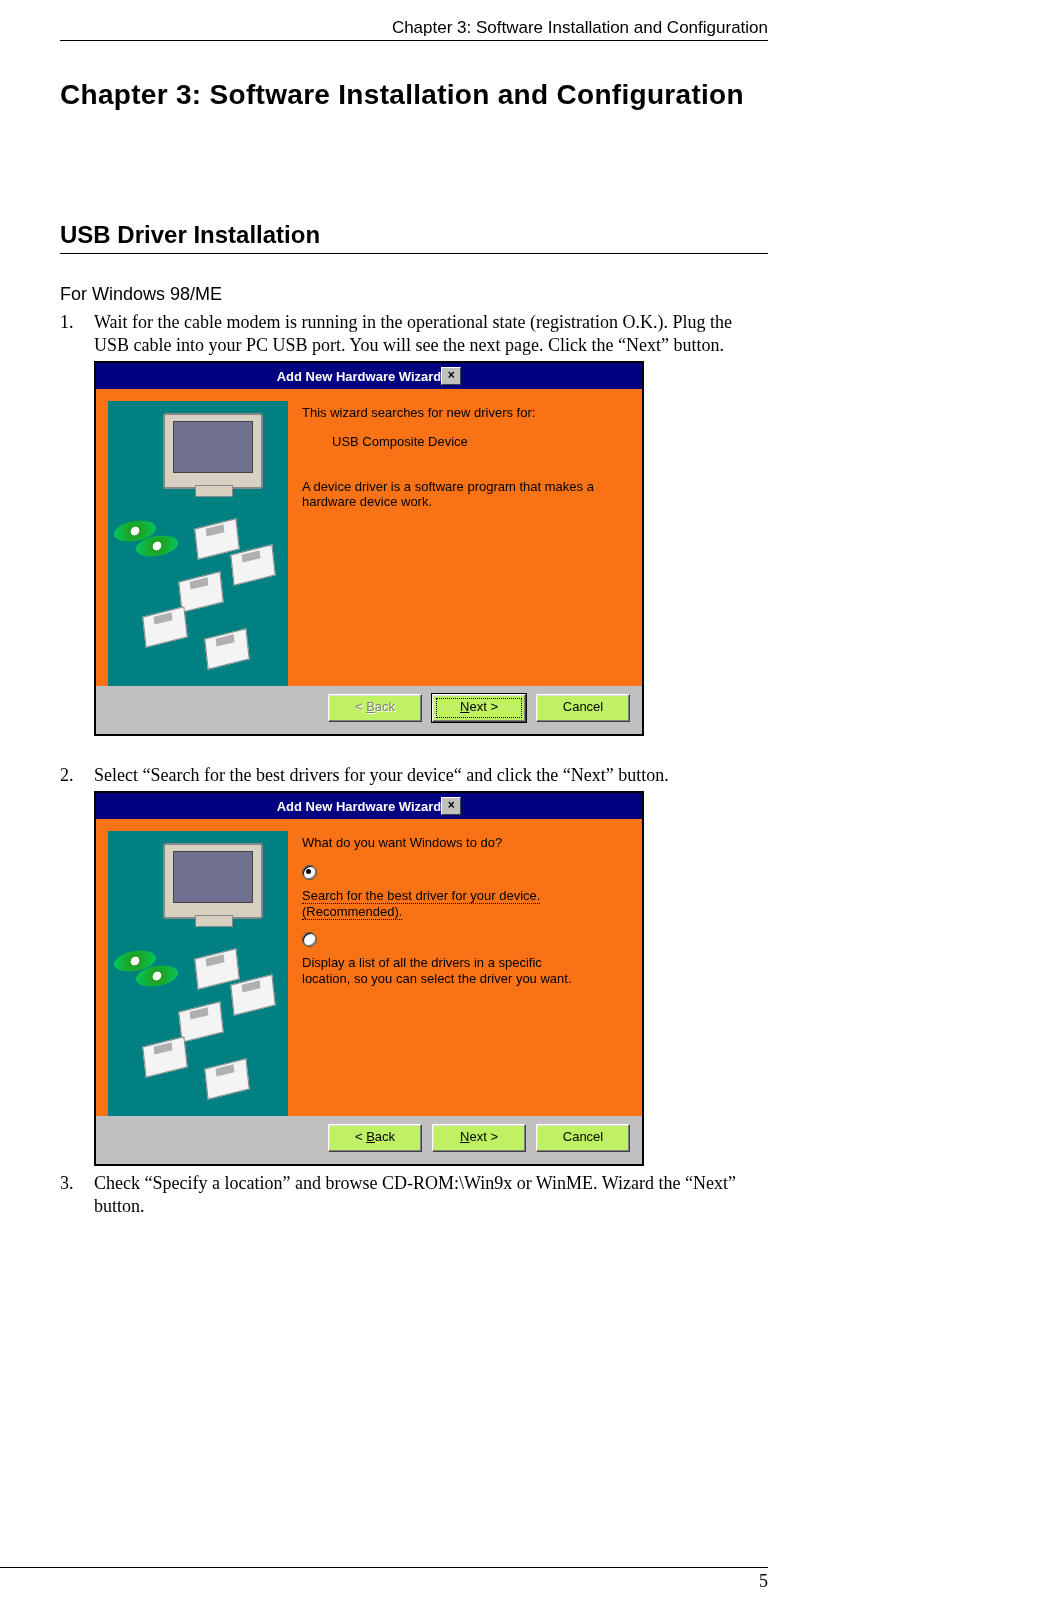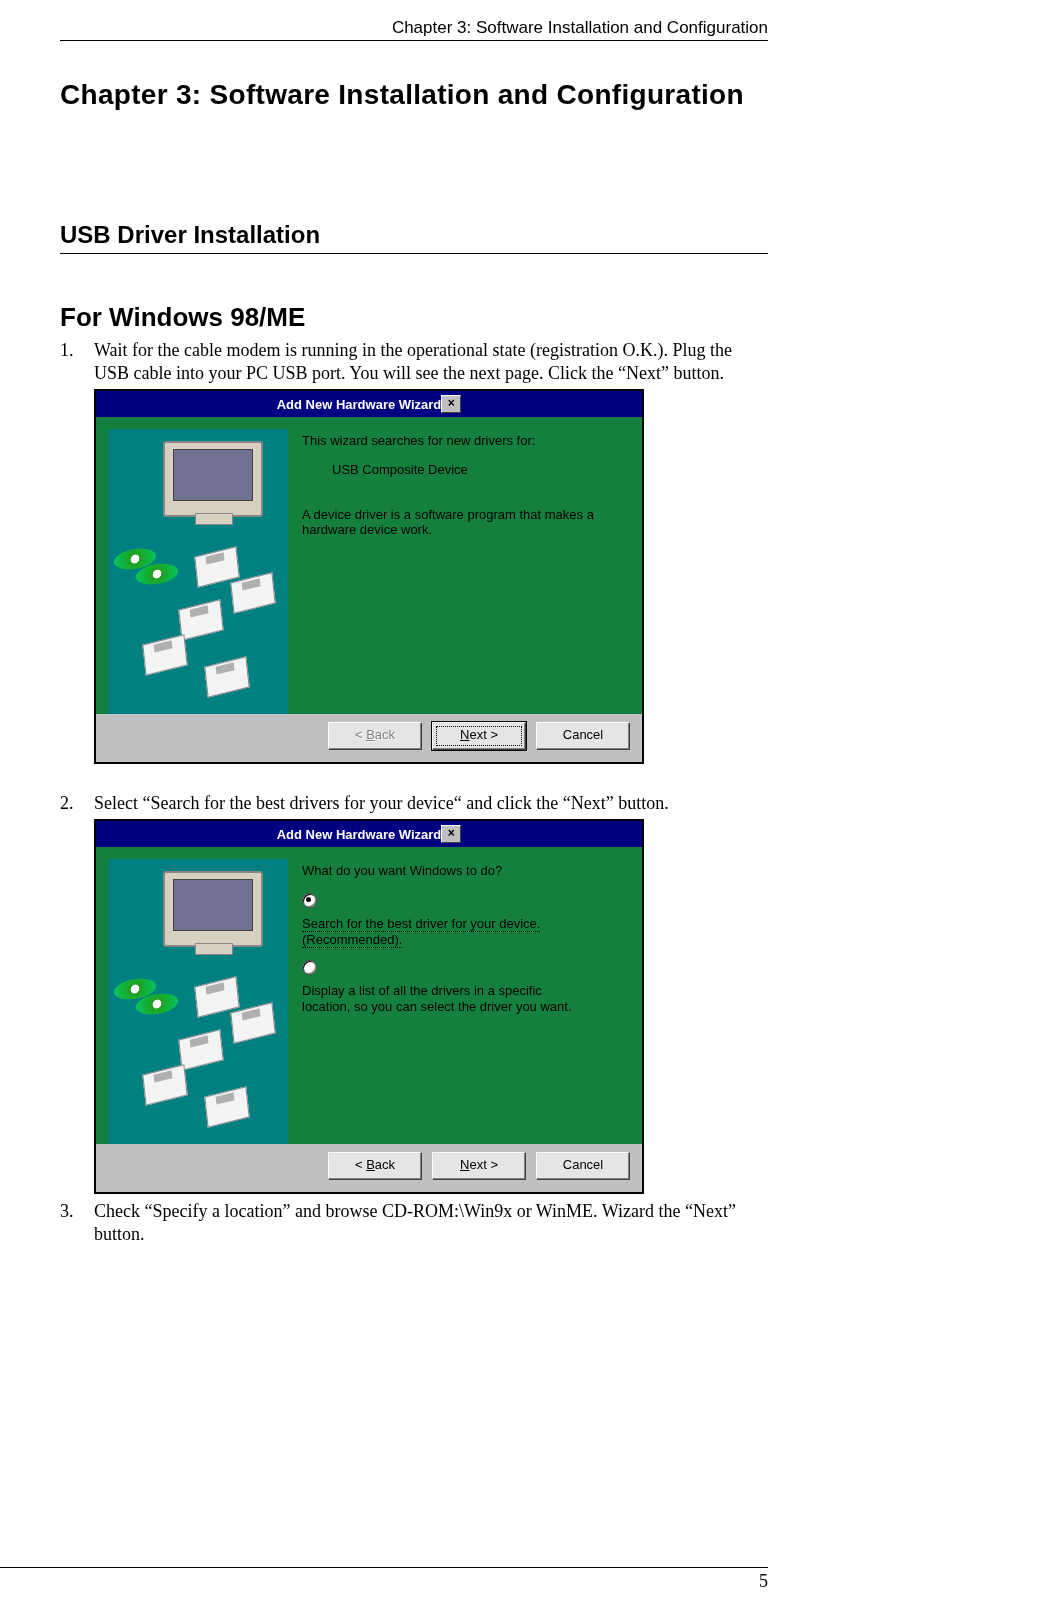--- a/index.html
+++ b/index.html
@@ -35,23 +35,23 @@
     font-family: Verdana, Geneva, sans-serif;
     font-weight: bold;
     font-size: 24px;
     margin-top: 110px;
     padding-bottom: 4px;
     border-bottom: 1.5px solid #000;
     width: 100%;
   }
   .sub-title {
     font-family: Verdana, Geneva, sans-serif;
-    font-weight: bold;
-    font-size: 26px;
-    margin-top: 48px;
+    font-weight: normal;
+    font-size: 18px;
+    margin-top: 30px;
   }
   .step {
     display: flex;
     margin-top: 6px;
     font-size: 18px;
     line-height: 1.28;
   }
   .step .num {
     width: 34px;
     flex: 0 0 34px;
@@ -84,21 +84,21 @@
     border-bottom: 1px solid #404040;
     color: #000;
     text-align: center;
     font-size: 12px;
     line-height: 14px;
     font-weight: bold;
     font-family: Arial, sans-serif;
   }
   .dialog-body {
     display: flex;
-    background: #15803d;
+    background: #f97316;
   }
   .side-art {
     width: 180px;
     height: 285px;
     margin: 12px 10px 0 12px;
     background: #008080;
     position: relative;
     flex-shrink: 0;
     overflow: hidden;
   }
@@ -191,21 +191,21 @@
   .dotted { border-bottom: 1px dotted #000; display: inline; }
   .button-row {
     display: flex;
     justify-content: flex-end;
     gap: 10px;
     padding: 8px 12px 12px 0;
   }
   .win-btn {
     width: 92px;
     height: 26px;
-    background: #e5e5e5;
+    background: #bef264;
     border-top: 1px solid #fff;
     border-left: 1px solid #fff;
     border-right: 1px solid #404040;
     border-bottom: 1px solid #404040;
     box-shadow: inset -1px -1px 0 #808080, inset 1px 1px 0 #dfdfdf;
     text-align: center;
     line-height: 24px;
     font-size: 13px;
     font-family: "MS Sans Serif", Tahoma, Arial, sans-serif;
     color: #000;

